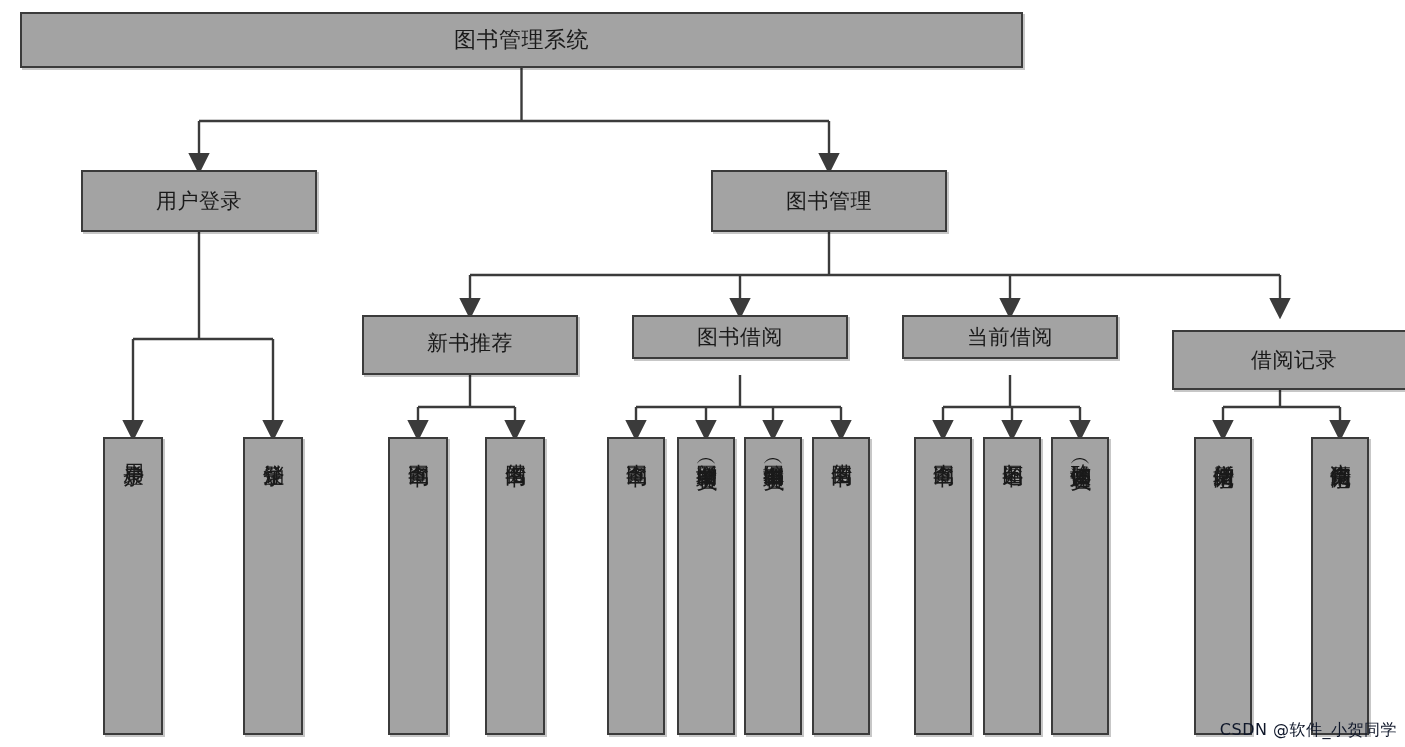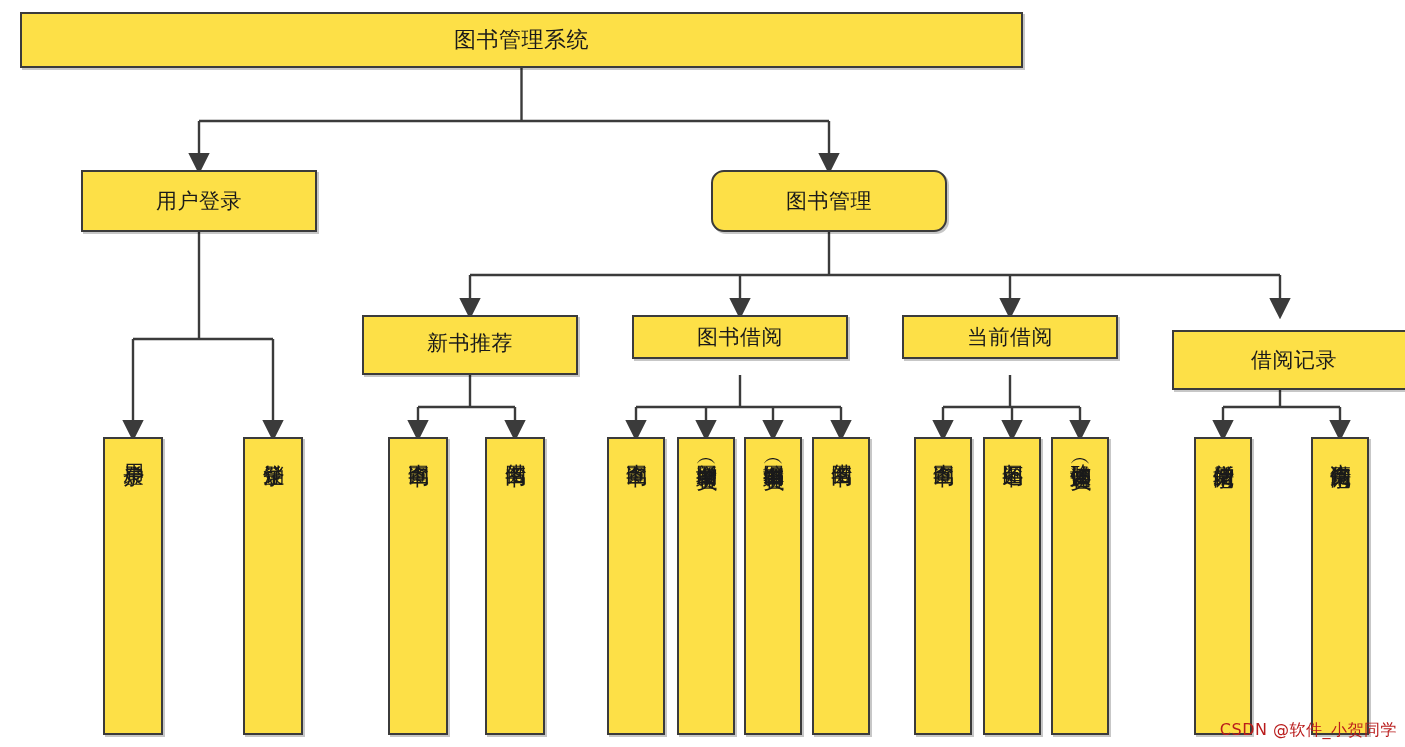--- a/index.html
+++ b/index.html
@@ -22,21 +22,21 @@
     position: absolute;
     left: 0;
     top: 0;
     width: 1405px;
     height: 747px;
   }
   .node {
     position: absolute;
     box-sizing: border-box;
     border: 2px solid #3b3b3b;
-    background: #fde047;
+    background: #a3a3a3;
     display: flex;
     align-items: center;
     justify-content: center;
     color: #1a1a1a;
     box-shadow: 2px 2px 0 rgba(0,0,0,0.22);
   }
   .node .label {
     display: block;
     text-align: center;
     line-height: 1.18;
@@ -59,21 +59,21 @@
     font-size: 21px;
     line-height: 1.02;
     letter-spacing: 1px;
     white-space: nowrap;
   }
   #watermark {
     position: absolute;
     right: 8px;
     bottom: 6px;
     font-size: 16px;
-    color: #b91c1c;
+    color: #0f172a;
     letter-spacing: 0.5px;
     user-select: none;
     pointer-events: none;
   }
 </style>
 </head>
 <body>
 
 <div id="canvas">
   <svg id="edges" viewBox="0 0 1405 747">
@@ -119,21 +119,21 @@
       </g>
   </svg>
 
   <div id="node-layer">
       <div class="node horiz root" style="left: 20px; top: 12px; width: 1003px; height: 56px;">
         <span class="label">图书管理系统</span>
       </div>
       <div class="node horiz" style="left: 81px; top: 170px; width: 236px; height: 62px;">
         <span class="label">用户登录</span>
       </div>
-      <div class="node horiz" style="left: 711px; top: 170px; width: 236px; height: 62px; border-radius: 13px;">
+      <div class="node horiz" style="left: 711px; top: 170px; width: 236px; height: 62px;">
         <span class="label">图书管理</span>
       </div>
       <div class="node horiz" style="left: 362px; top: 315px; width: 216px; height: 60px; font-family: Liberation Mono, monospace;">
         <span class="label">新书推荐</span>
       </div>
       <div class="node horiz" style="left: 632px; top: 315px; width: 216px; height: 44px;">
         <span class="label">图书借阅</span>
       </div>
       <div class="node horiz" style="left: 902px; top: 315px; width: 216px; height: 44px;">
         <span class="label">当前借阅</span>

